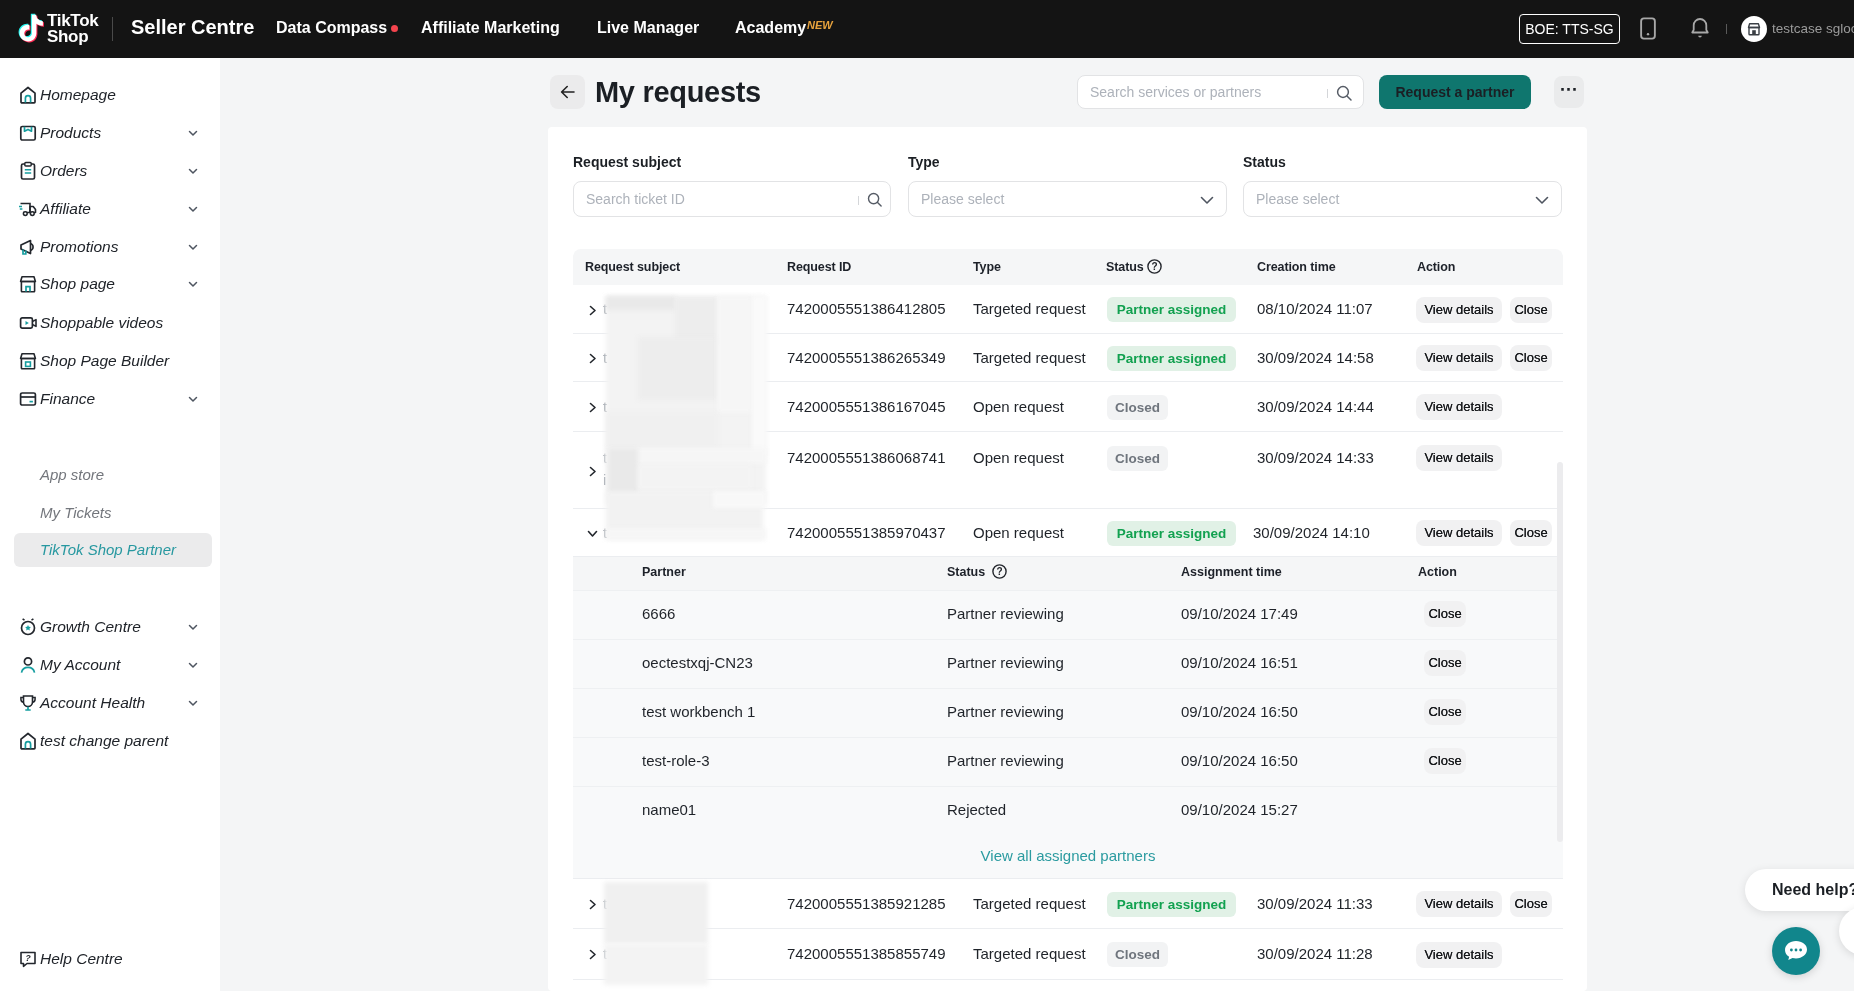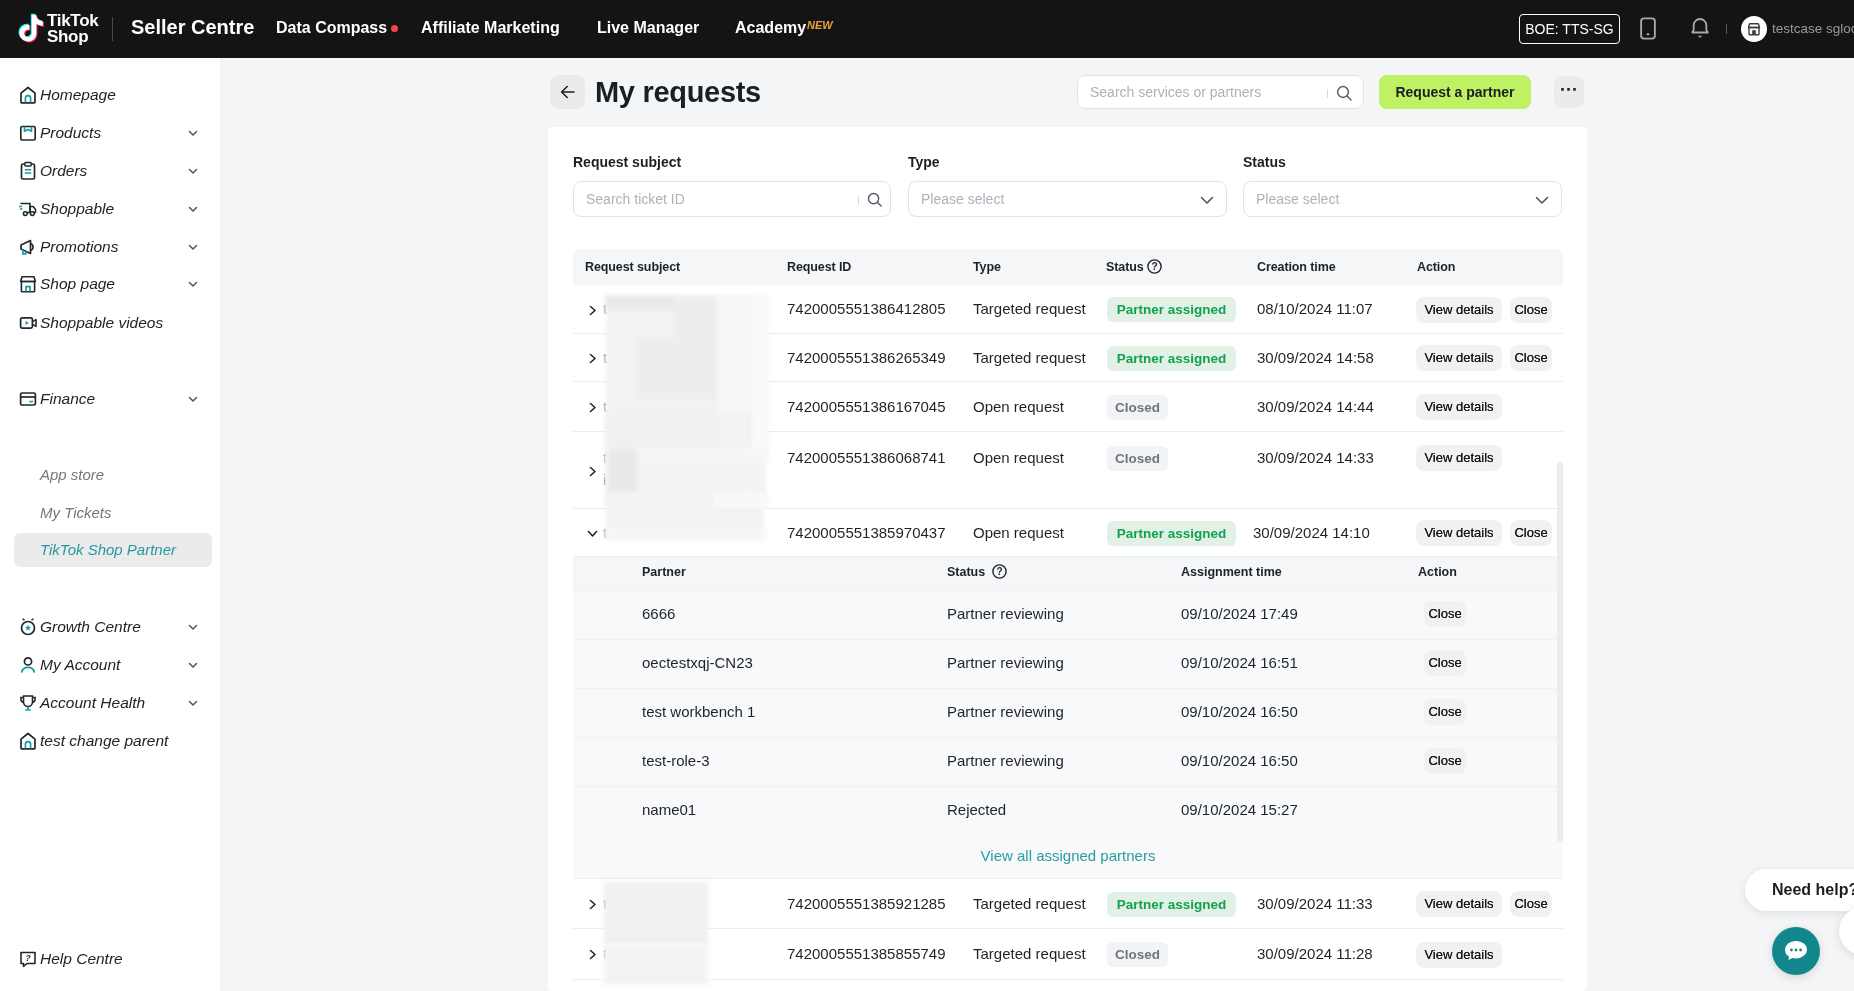--- a/index.html
+++ b/index.html
@@ -31,21 +31,21 @@
 .s-sub { position:absolute; left:40px; width:170px; height:38px; font-size:15px; color:#73767c; line-height:38px; }
 .s-hl { position:absolute; left:14px; top:475px; width:198px; height:34px; background:#ebebec; border-radius:6px; }
 .s-sel { position:absolute; left:40px; top:475px; height:34px; line-height:34px; font-size:15px; color:#2798a0; }
 
 
 .backbtn { position:absolute; left:550px; top:75px; width:35px; height:34px; background:#ebebec; border-radius:8px; }
 .h-title { position:absolute; left:595px; top:76px; font-size:29px; font-weight:700; letter-spacing:-0.3px; }
 .h-search { position:absolute; left:1077px; top:75px; width:287px; height:34px; background:#fff; border:1px solid #e2e3e5; border-radius:8px; }
 .h-search .ph { position:absolute; left:12px; top:8px; color:#adb2ba; font-size:14px; }
 .h-search .sdiv { position:absolute; left:249px; top:13px; width:1px; height:9px; background:#d4d6d9; }
-.reqbtn { position:absolute; left:1379px; top:75px; width:152px; height:34px; background:#bef264; border-radius:8px; text-align:center; line-height:34px; font-size:14px; font-weight:700; color:#1b1f24; }
+.reqbtn { position:absolute; left:1379px; top:75px; width:152px; height:34px; background:#0f766e; border-radius:8px; text-align:center; line-height:34px; font-size:14px; font-weight:700; color:#1b1f24; }
 .dots { position:absolute; left:1554px; top:76px; width:30px; height:32px; background:#eaebec; border-radius:8px; text-align:center; line-height:26px; font-size:18px; font-weight:700; letter-spacing:1px; }
 
 
 .card { position:absolute; left:548px; top:127px; width:1039px; height:864px; background:#fff; border-radius:4px; }
 .f-lbl { position:absolute; top:27px; font-size:14px; font-weight:700; color:#1b1f24; }
 .f-box { position:absolute; top:54px; height:36px; background:#fff; border:1px solid #e2e3e5; border-radius:8px; }
 .f-box .ph { position:absolute; left:12px; top:9px; color:#adb2ba; font-size:14px; }
 
 
 .tbl { position:absolute; left:25px; top:122px; width:990px; }
@@ -139,21 +139,21 @@
       </svg>
     </div>
     <div class="s-item" style="top:132px">
       <svg width="20" height="20" viewBox="0 0 20 20">
         <path d="M2.5 4.5h9.5v9H5" fill="none" stroke="#23272d" stroke-width="1.6"></path>
         <path d="M12 7.5h3.2l2.3 3v3H12z" fill="none" stroke="#23272d" stroke-width="1.6" stroke-linejoin="round"></path>
         <circle cx="7.3" cy="14.6" r="1.9" fill="#fff" stroke="#23272d" stroke-width="1.5"></circle>
         <circle cx="14.3" cy="14.6" r="1.9" fill="#fff" stroke="#23272d" stroke-width="1.5"></circle>
         <path d="M1 7.5h3M1.8 10h2.6" stroke="#169ea0" stroke-width="1.6"></path>
       </svg>
-      <div class="lbl">Shoppable</div>
+      <div class="lbl">Affiliate</div>
       <svg class="chev" width="12" height="12" viewBox="0 0 12 12">
         <path d="M2.5 4.5 6 8l3.5-3.5" fill="none" stroke="#4e5560" stroke-width="1.5" stroke-linecap="round" stroke-linejoin="round"></path>
       </svg>
     </div>
     <div class="s-item" style="top:170px">
       <svg width="20" height="20" viewBox="0 0 20 20">
         <path d="M3 8v4l9.5 4.5v-13z" fill="none" stroke="#23272d" stroke-width="1.7" stroke-linejoin="round"></path>
         <path d="M12.5 6.5c1.6.6 2.6 1.9 2.6 3.5s-1 2.9-2.6 3.5" fill="none" stroke="#23272d" stroke-width="1.6"></path>
         <path d="M5 12.5v4.5h2.8v-3.4" fill="none" stroke="#169ea0" stroke-width="1.7"></path>
       </svg>
@@ -173,20 +173,28 @@
         <path d="M2.5 4.5 6 8l3.5-3.5" fill="none" stroke="#4e5560" stroke-width="1.5" stroke-linecap="round" stroke-linejoin="round"></path>
       </svg>
     </div>
     <div class="s-item" style="top:246px">
       <svg width="20" height="20" viewBox="0 0 20 20">
         <rect x="2.6" y="4.8" width="11.8" height="10.4" rx="1.6" fill="none" stroke="#23272d" stroke-width="1.7"></rect>
         <path d="M14.8 8.4 18 6.6v6.8l-3.2-1.8" fill="none" stroke="#23272d" stroke-width="1.6" stroke-linejoin="round"></path>
         <path d="M7.5 8.1v3.8l3.3-1.9z" fill="#169ea0"></path>
       </svg>
       <div class="lbl">Shoppable videos</div>
+    </div>
+    <div class="s-item" style="top:284px">
+      <svg width="20" height="20" viewBox="0 0 20 20">
+        <path d="M3.4 7.5h13.2V17a0.8 0.8 0 0 1-.8.8H4.2a0.8 0.8 0 0 1-.8-.8z" fill="none" stroke="#23272d" stroke-width="1.6"></path>
+        <path d="M2.6 7.5 4 2.8h12l1.4 4.7z" fill="none" stroke="#23272d" stroke-width="1.6" stroke-linejoin="round"></path>
+        <rect x="7.6" y="11" width="4.8" height="4.4" fill="none" stroke="#169ea0" stroke-width="1.6"></rect>
+      </svg>
+      <div class="lbl">Shop Page Builder</div>
     </div>
     <div class="s-item" style="top:322px">
       <svg width="20" height="20" viewBox="0 0 20 20">
         <rect x="2.6" y="4" width="14.8" height="12" rx="1.6" fill="none" stroke="#23272d" stroke-width="1.7"></rect>
         <path d="M3 8h14" stroke="#23272d" stroke-width="1.7"></path>
         <path d="M11.5 12.6h3.4" stroke="#169ea0" stroke-width="1.7"></path>
       </svg>
       <div class="lbl">Finance</div>
       <svg class="chev" width="12" height="12" viewBox="0 0 12 12">
         <path d="M2.5 4.5 6 8l3.5-3.5" fill="none" stroke="#4e5560" stroke-width="1.5" stroke-linecap="round" stroke-linejoin="round"></path>

